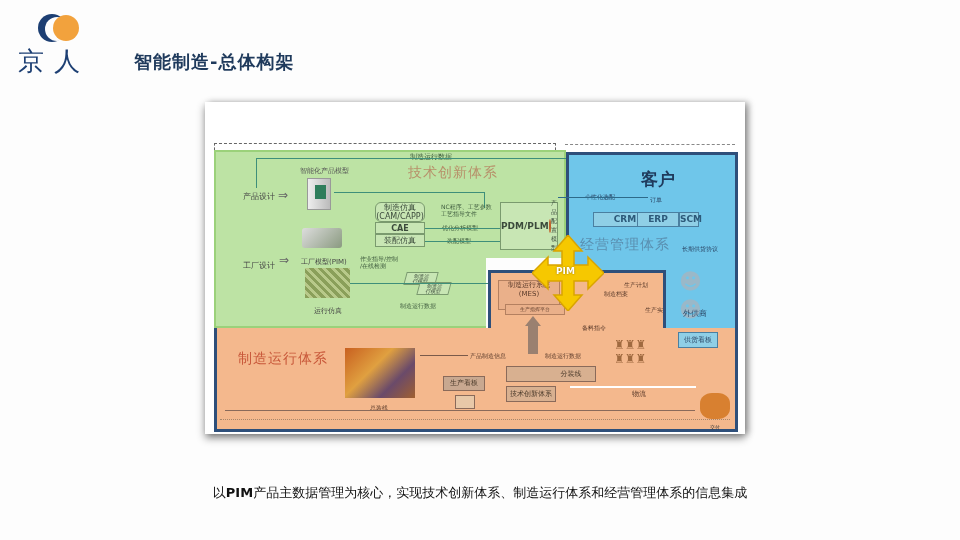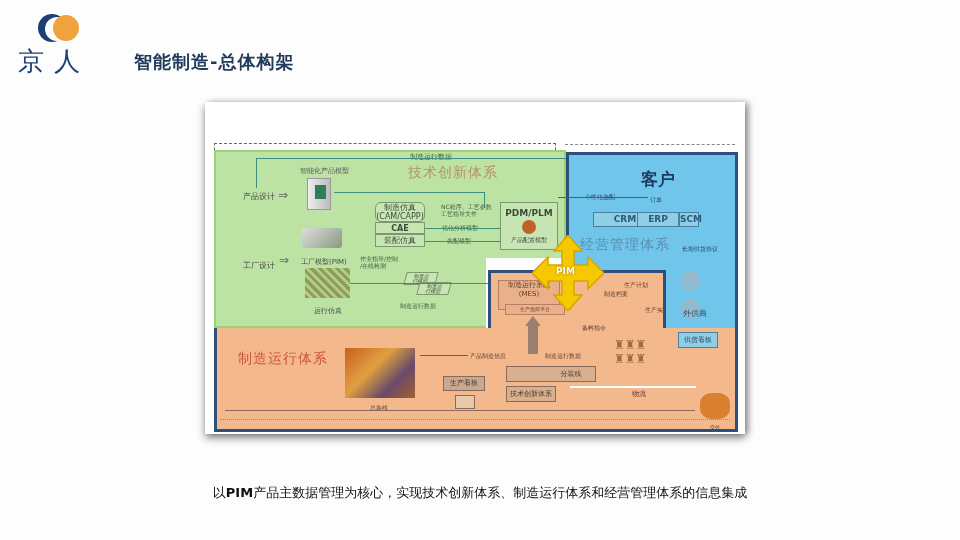--- a/index.html
+++ b/index.html
@@ -73,21 +73,21 @@
 (CAM/CAPP)</div>
 <div class="box" style="left:375px;top:222px;width:50px;height:12px;font-weight:bold;">CAE</div>
 <div class="box" style="left:375px;top:234px;width:50px;height:13px;">装配仿真</div>
 <div class="small" style="left:441px;top:203px;white-space:pre;line-height:7px;font-size:6px;">NC程序、工艺参数
 工艺指导文件</div>
 <div class="small" style="left:442px;top:224px;font-size:6px;">优化分析模型</div>
 <div class="small" style="left:447px;top:237px;font-size:6px;">装配模型</div>
 <div class="line" style="left:425px;top:228px;width:75px;height:1px;"></div>
 <div class="line" style="left:425px;top:241px;width:75px;height:1px;"></div>
 
-<div class="box" style="left:500px;top:202px;width:58px;height:48px;flex-direction:column;">
+<div class="box" style="left:500px;top:202px;width:58px;height:48px;">
   <span style="font-size:9px;font-weight:bold;color:#3b4a3b;">PDM/PLM</span>
   <span style="width:14px;height:14px;border-radius:50%;background:#c0602a;margin:2px 0;"></span>
   <span style="font-size:6px;">产品配置模型</span>
 </div>
 
 <div class="small" style="left:243px;top:260px;font-size:8px;color:#444;">工厂设计</div>
 <div class="small" style="left:279px;top:253px;font-size:12px;color:#666;">⇒</div>
 <div class="img" style="left:302px;top:228px;width:40px;height:20px;background:linear-gradient(135deg,#ddd,#8a9a80);border-radius:3px;"></div>
 <div class="small" style="left:301px;top:257px;font-size:7px;color:#444;">工厂模型(PIM)</div>
 <div class="small" style="left:360px;top:255px;font-size:6px;white-space:pre;line-height:7px;">作业指导/控制

